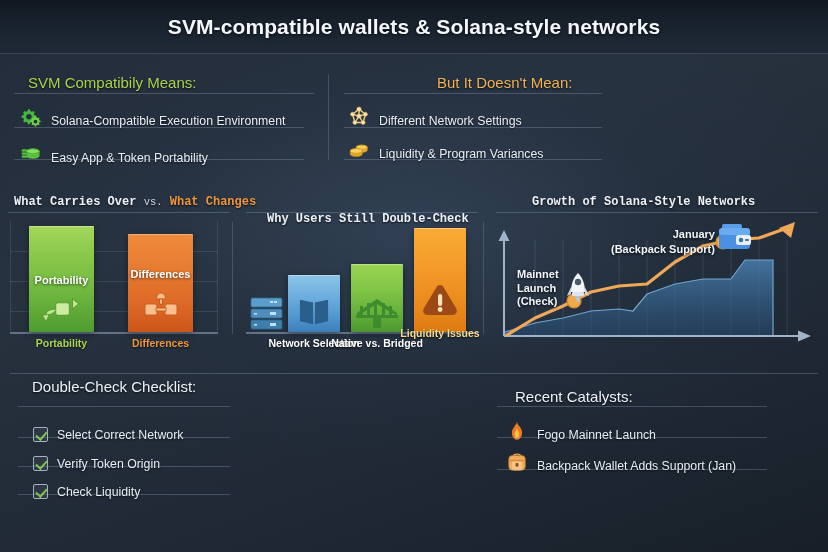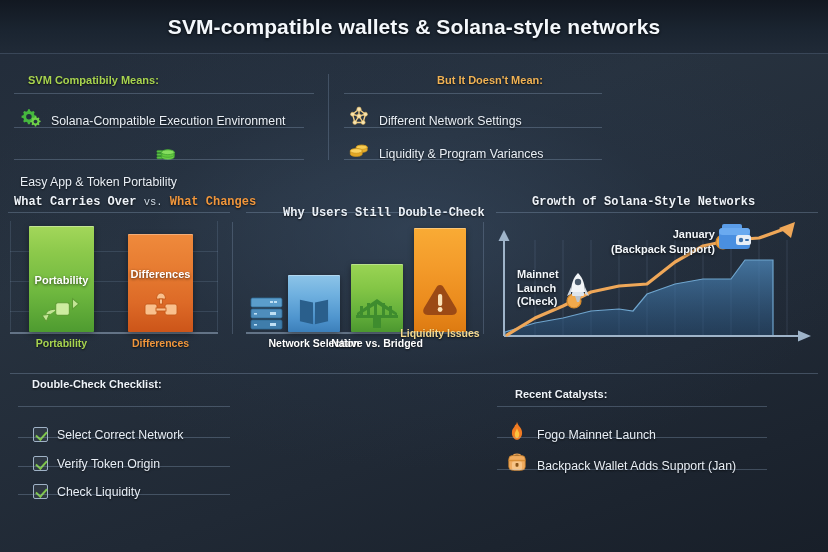--- a/index.html
+++ b/index.html
@@ -29,21 +29,21 @@
     font-size:21px; font-weight:bold; letter-spacing:0.1px;
     color:#f4f8fc; text-shadow:0 1px 3px rgba(0,0,0,0.8);
     white-space:nowrap;
   }
   
   .hline { position:absolute; height:1px; background:rgba(160,185,215,0.28); }
   .vline { position:absolute; width:1px; background:rgba(150,175,205,0.26); }
 
   
   .list-head {
-    position:absolute; font-size:11px; font-weight:bold;
+    position:absolute; font-size:15px; font-weight:normal;
     text-shadow:0 1px 2px rgba(0,0,0,0.75); white-space:nowrap;
   }
   .list-row {
     position:absolute; display:flex; align-items:flex-end; gap:9px;
     height:30px;
   }
   .list-row .lbl {
     font-size:12.3px; color:#e9eff6; white-space:nowrap;
     text-shadow:0 1px 2px rgba(0,0,0,0.7);
   }
@@ -135,21 +135,21 @@
         <g fill="#6fd148">
           <path d="M17.6 11.2l.35 1.3 1.1.48 1.23-.55.96.96-.55 1.23.48 1.1 1.3.35v1.36l-1.3.35-.48 1.1.55 1.23-.96.96-1.23-.55-1.1.48-.35 1.3h-1.36l-.35-1.3-1.1-.48-1.23.55-.96-.96.55-1.23-.48-1.1-1.3-.35v-1.36l1.3-.35.48-1.1-.55-1.23.96-.96 1.23.55 1.1-.48.35-1.3z"></path>
         </g>
         <circle cx="16.9" cy="17" r="2.05" fill="#223040"></circle>
       </svg>
     </span>
     <span class="lbl">Solana-Compatible Execution Environment</span>
   </div>
   <div class="hline" style="left:14px; top:127px; width:290px;"></div>
 
-  <div class="list-row" style="left:20px; top:144px;flex-direction:column;">
+  <div class="list-row" style="left:20px; top:135px;">
     <span class="ico">
       <svg viewBox="0 0 24 24" width="22" height="22">
         <g fill="#5cc246" stroke="#3d9c30" stroke-width="0.7">
           <rect x="2" y="7" width="6" height="2.4" rx="1"></rect>
           <rect x="2" y="10.3" width="6" height="2.4" rx="1"></rect>
           <rect x="2" y="13.6" width="6" height="2.4" rx="1"></rect>
         </g>
         <g fill="#6fd148" stroke="#3f9f31" stroke-width="0.8">
           <ellipse cx="14" cy="9" rx="7" ry="2.6"></ellipse>
           <path d="M7 9v5.2c0 1.4 3.1 2.6 7 2.6s7-1.2 7-2.6V9z"></path>
@@ -241,21 +241,21 @@
         <rect x="4" y="14" width="12" height="11" rx="2"></rect>
         <rect x="24" y="14" width="12" height="11" rx="2"></rect>
         <rect x="15" y="18" width="10" height="3"></rect>
       </g>
     </svg>
   </div>
   <div class="bar-xlabel" style="left:128px; top:337px; width:65px; color:#f0963c;">Differences</div>
 
   <div class="vline" style="left:232px; top:222px; height:112px;"></div>
 
-  <div class="panel-title" style="left:267px; top:206px;margin-left:16px;">Why Users Still Double-Check</div>
+  <div class="panel-title" style="left:267px; top:212px;">Why Users Still Double-Check</div>
   <div class="hline" style="left:246px; top:212px; width:232px;"></div>
   <div class="baseline" style="left:246px; top:332px; width:232px;"></div>
 
   <svg width="33" height="36" style="position:absolute;left:250px;top:297px;" viewBox="0 0 33 36">
     <g stroke="#2f6a95" stroke-width="0.8">
       <rect x="1" y="1" width="31" height="9" rx="1.5" fill="#5b9dcb"></rect>
       <rect x="1" y="12" width="31" height="9" rx="1.5" fill="#4e8dbc"></rect>
       <rect x="1" y="23" width="31" height="9" rx="1.5" fill="#3f7dab"></rect>
     </g>
     <g fill="#bfe0f5">

